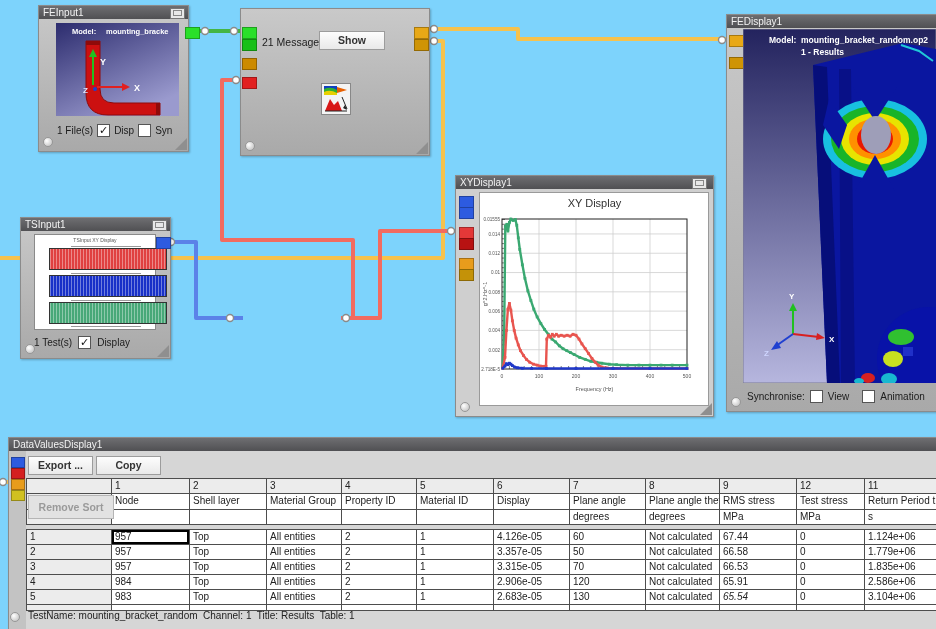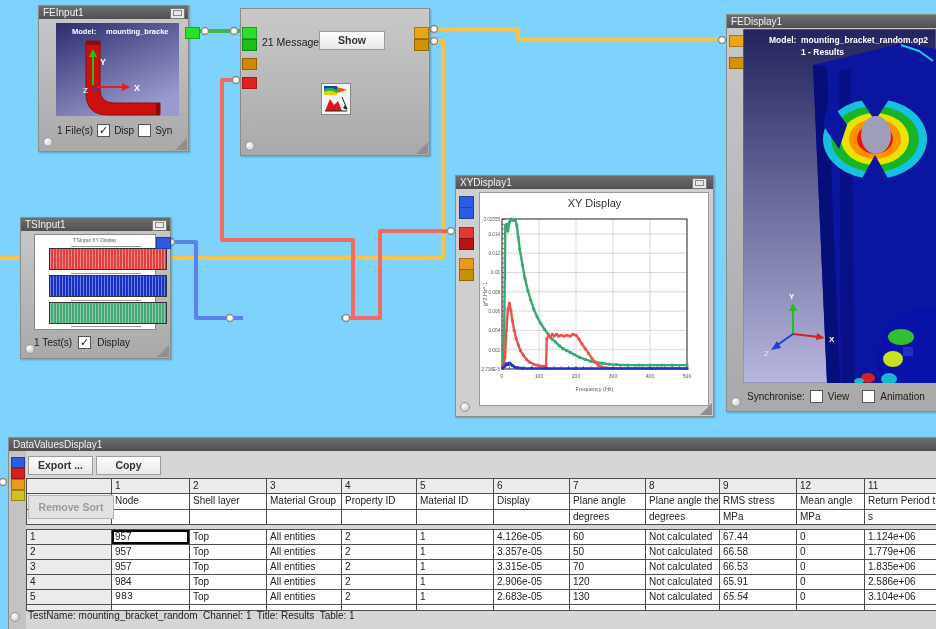--- a/index.html
+++ b/index.html
@@ -441,21 +441,21 @@
           <div class="dv-cell dv-grey" style="width: 85px; height: 16px;"></div>
           <div class="dv-cell" style="width: 78px; height: 16px;">Node</div>
           <div class="dv-cell" style="width: 77px; height: 16px;">Shell layer</div>
           <div class="dv-cell" style="width: 75px; height: 16px;">Material Group</div>
           <div class="dv-cell" style="width: 75px; height: 16px;">Property ID</div>
           <div class="dv-cell" style="width: 77px; height: 16px;">Material ID</div>
           <div class="dv-cell" style="width: 76px; height: 16px;">Display</div>
           <div class="dv-cell" style="width: 76px; height: 16px;">Plane angle</div>
           <div class="dv-cell" style="width: 74px; height: 16px;">Plane angle thet</div>
           <div class="dv-cell" style="width: 77px; height: 16px;">RMS stress</div>
-          <div class="dv-cell" style="width: 68px; height: 16px;">Mean angle</div>
+          <div class="dv-cell" style="width: 68px; height: 16px;">Test stress</div>
           <div class="dv-cell" style="width: 73px; height: 16px;">Return Period t</div>
         </div>
         <div class="dv-row">
           <div class="dv-cell dv-grey" style="width: 85px; height: 15px;"></div>
           <div class="dv-cell" style="width: 78px; height: 15px;"></div>
           <div class="dv-cell" style="width: 77px; height: 15px;"></div>
           <div class="dv-cell" style="width: 75px; height: 15px;"></div>
           <div class="dv-cell" style="width: 75px; height: 15px;"></div>
           <div class="dv-cell" style="width: 77px; height: 15px;"></div>
           <div class="dv-cell" style="width: 76px; height: 15px;"></div>
@@ -518,21 +518,21 @@
           <div class="dv-cell" style="width: 77px; height: 15px;">1</div>
           <div class="dv-cell" style="width: 76px; height: 15px;">2.906e-05</div>
           <div class="dv-cell" style="width: 76px; height: 15px;">120</div>
           <div class="dv-cell" style="width: 74px; height: 15px;">Not calculated</div>
           <div class="dv-cell" style="width: 77px; height: 15px;">65.91</div>
           <div class="dv-cell" style="width: 68px; height: 15px;">0</div>
           <div class="dv-cell" style="width: 73px; height: 15px;">2.586e+06</div>
         </div>
         <div class="dv-row">
           <div class="dv-cell dv-grey" style="width: 85px; height: 15px;">5</div>
-          <div class="dv-cell" style="width: 78px; height: 15px; font-family: Liberation Mono, monospace;">983</div>
+          <div class="dv-cell" style="width: 78px; height: 15px;">983</div>
           <div class="dv-cell" style="width: 77px; height: 15px;">Top</div>
           <div class="dv-cell" style="width: 75px; height: 15px;">All entities</div>
           <div class="dv-cell" style="width: 75px; height: 15px;">2</div>
           <div class="dv-cell" style="width: 77px; height: 15px;">1</div>
           <div class="dv-cell" style="width: 76px; height: 15px;">2.683e-05</div>
           <div class="dv-cell" style="width: 76px; height: 15px;">130</div>
           <div class="dv-cell" style="width: 74px; height: 15px;">Not calculated</div>
           <div class="dv-cell" style="width: 77px; height: 15px; font-style: italic;">65.54</div>
           <div class="dv-cell" style="width: 68px; height: 15px;">0</div>
           <div class="dv-cell" style="width: 73px; height: 15px;">3.104e+06</div>

